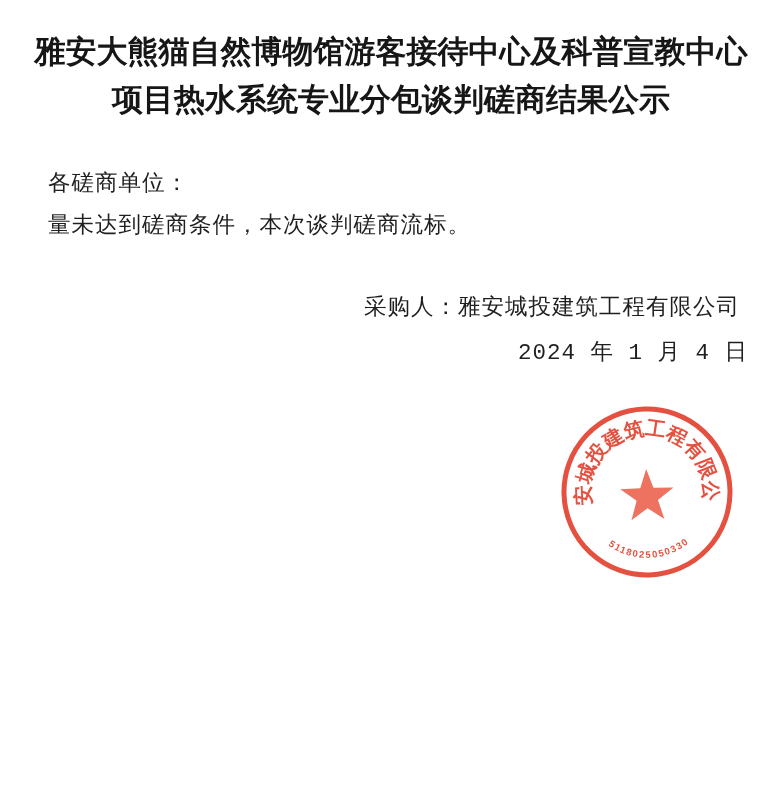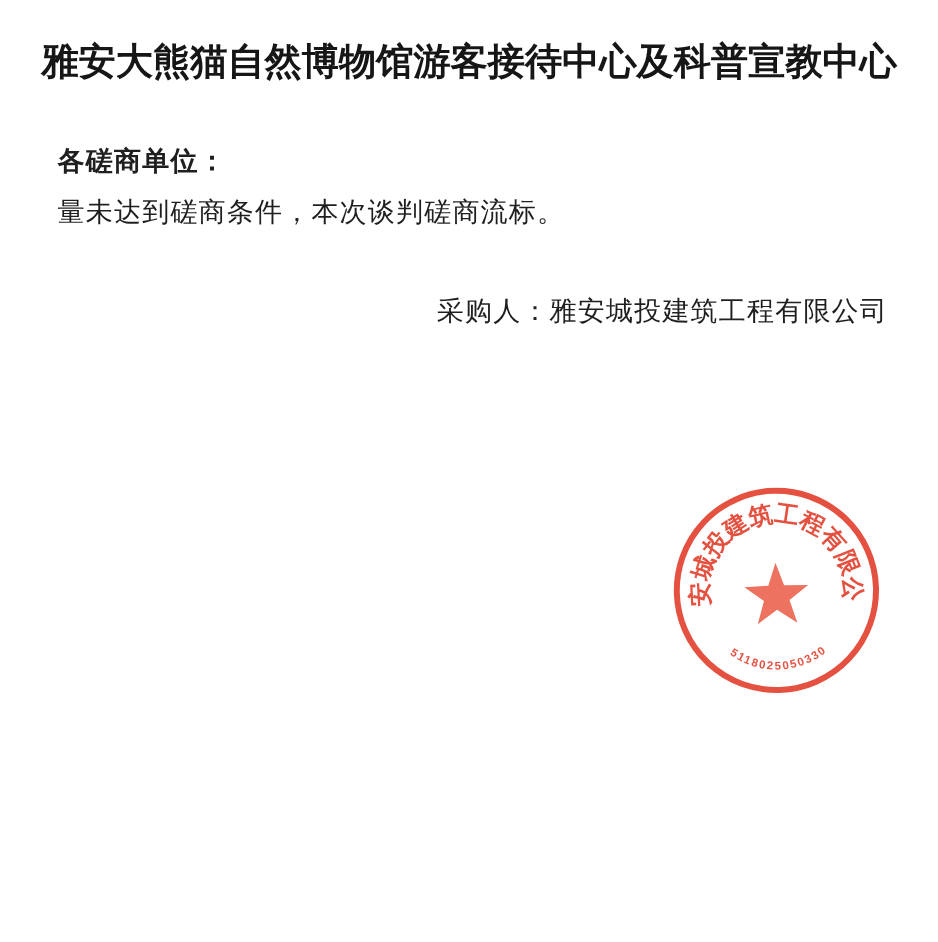--- a/index.html
+++ b/index.html
@@ -34,29 +34,30 @@
     font-size: 22.5px;
     line-height: 42px;
     letter-spacing: 1px;
   }
   .body-line {
     text-align: justify;
     text-align-last: justify;
   }
   .body-line.first-line { text-indent: 44px; }
   .body-line.last-line { text-align-last: left; }
-  .salutation-line { text-align-last: left; font-weight: bold; }
+  .salutation-line { text-align-last: left; }
   .signature-block {
     position: relative;
     z-index: 2;
     margin: 41px 34px 0 48px;
     font-size: 22.5px;
     line-height: 42px;
     letter-spacing: 1px;
     text-align: right;
+    font-family: Liberation Mono, monospace;
   }
   .sig-purchaser { margin-right: 8px; }
   .sig-date { margin-top: 3px; margin-right: 0; }
   .seal {
     position: absolute;
     left: 561px;
     top: 406px;
     width: 172px;
     height: 172px;
     z-index: 3;
@@ -67,29 +68,31 @@
   }
   .seal svg { display: block; }
 </style>
 </head>
 <body>
 
 <div class="page">
 
   <h1 class="doc-title">
     <span class="title-line">雅安大熊猫自然博物馆游客接待中心及科普宣教中心</span>
+    <span class="title-line">项目热水系统专业分包谈判磋商结果公示</span>
   </h1>
 
   <div class="body-text">
     <div class="body-line salutation-line">各磋商单位：</div>
     <div class="body-line last-line">量未达到磋商条件，本次谈判磋商流标。</div>
   </div>
 
   <div class="signature-block">
     <div class="sig-purchaser">采购人：雅安城投建筑工程有限公司</div>
+    <div class="sig-date">2024 年 1 月 4 日</div>
   </div>
 
   <div class="seal">
     <svg width="172" height="172" viewBox="0 0 172 172">
       <defs>
         <path id="sealTopArc" d="M 32.4 105.5 A 57 57 0 1 1 139.6 105.5" fill="none"></path>
         <path id="sealBottomArc" d="M 41.8 135 A 66 66 0 0 0 130.2 135" fill="none"></path>
       </defs>
       <circle cx="86" cy="86" r="83" fill="none" stroke="#e2422f" stroke-width="5"></circle>
       <text font-size="20" font-family="Liberation Sans, sans-serif" font-weight="bold" fill="#e2422f">

